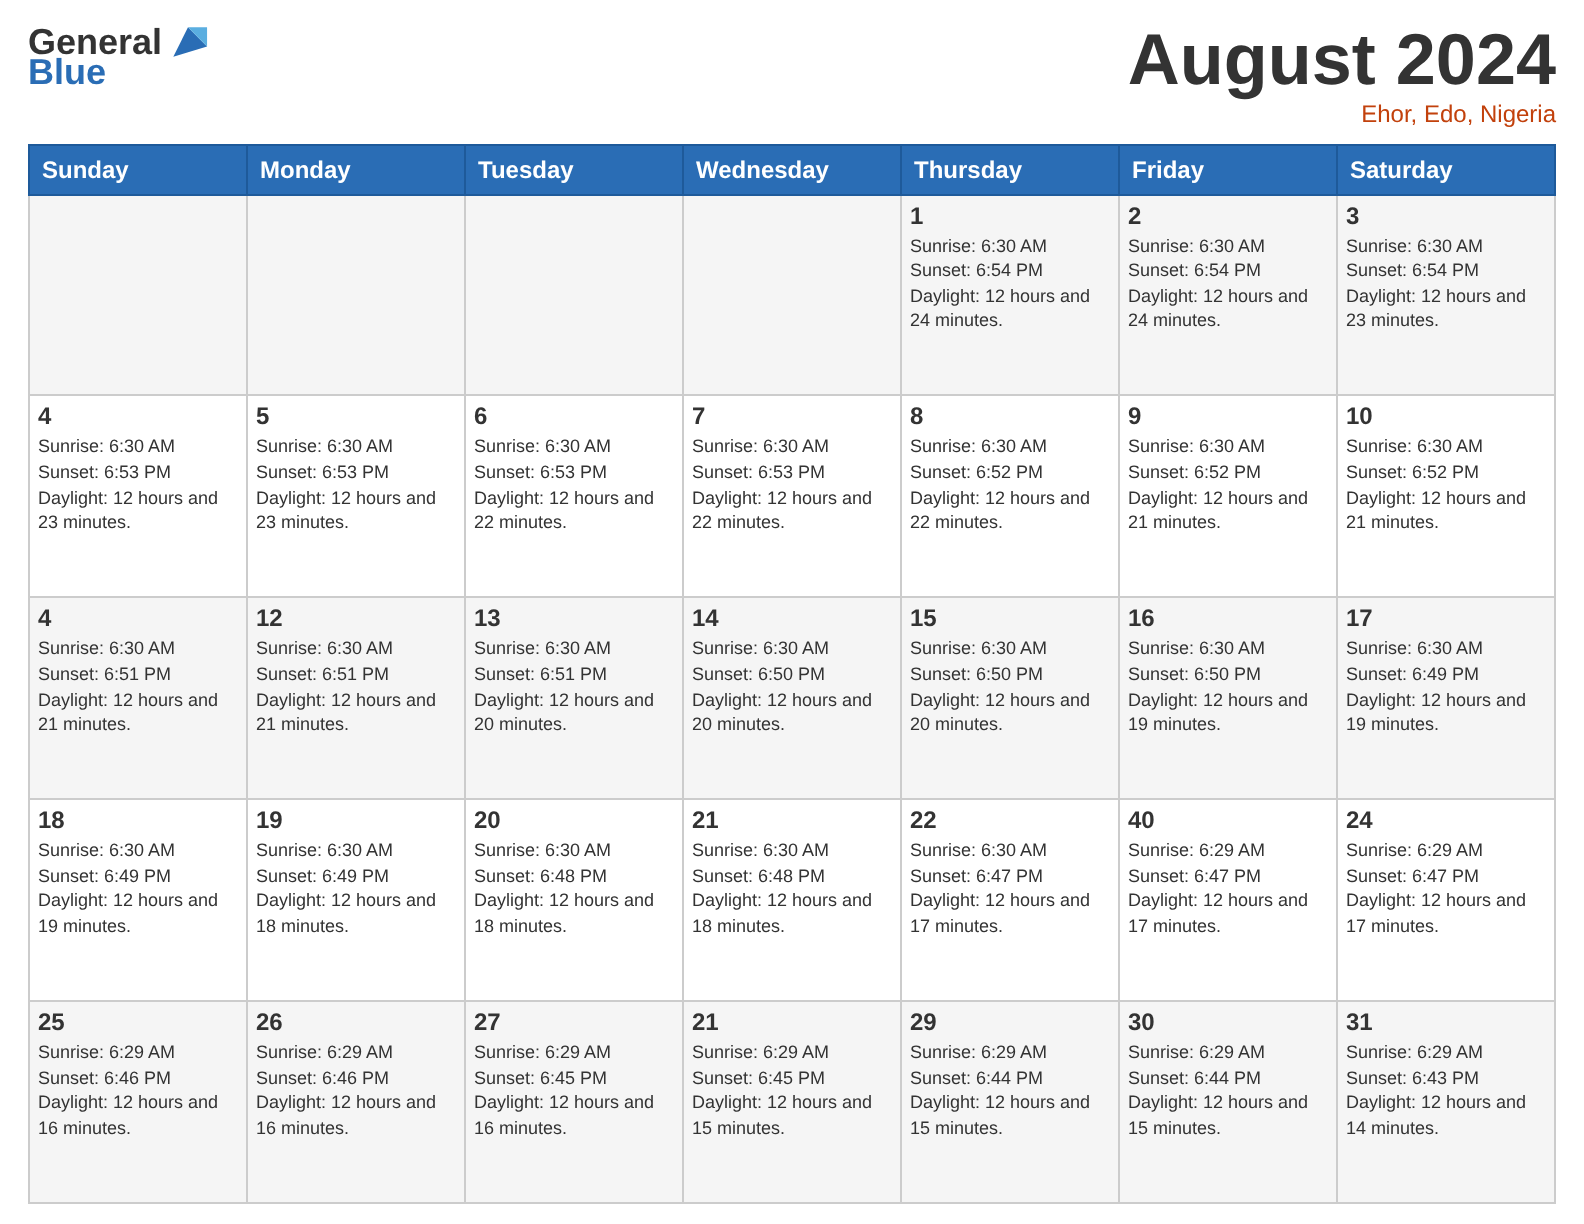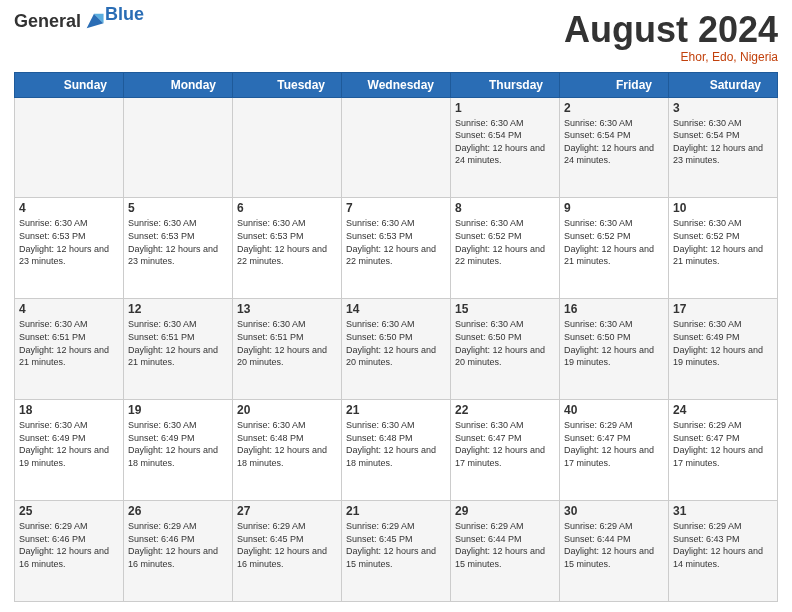--- a/index.html
+++ b/index.html
@@ -60,22 +60,22 @@
       flex: 1;
       border-collapse: collapse;
       width: 100%;
       table-layout: fixed;
     }
     .calendar thead th {
       background: #2a6db5;
       color: #fff;
       font-size: 12px;
       font-weight: bold;
-      padding: 5px 16px;
-      text-align: right;
+      padding: 5px 6px;
+      text-align: left;
       border: 1px solid #1e5a9a;
     }
     .calendar tbody td {
       vertical-align: top;
       border: 1px solid #ccc;
       padding: 3px 4px;
       font-size: 9.5px;
       color: #333;
       height: 88px;
     }
@@ -99,21 +99,21 @@
     .empty-cell {
       background: #f9f9f9;
     }
   </style>
 </head>
 <body>
 
 <div class="page">
   <div class="header">
     <div class="logo">
-      <div style="display:flex;flex-direction:row;align-items:flex-start;">
+      <div style="display:flex;flex-direction:column;align-items:flex-start;">
         <div style="display:flex;align-items:center;">
           <span class="logo-text-general">General</span>
           <svg class="logo-icon" viewBox="0 0 30 30" xmlns="http://www.w3.org/2000/svg">
             <polygon points="5,25 15,5 28,18" fill="#2a6db5"></polygon>
             <polygon points="15,5 28,18 28,5" fill="#5aaee0"></polygon>
           </svg>
         </div>
         <span class="logo-text-blue" style="margin-top:-6px;">Blue</span>
       </div>
     </div>

